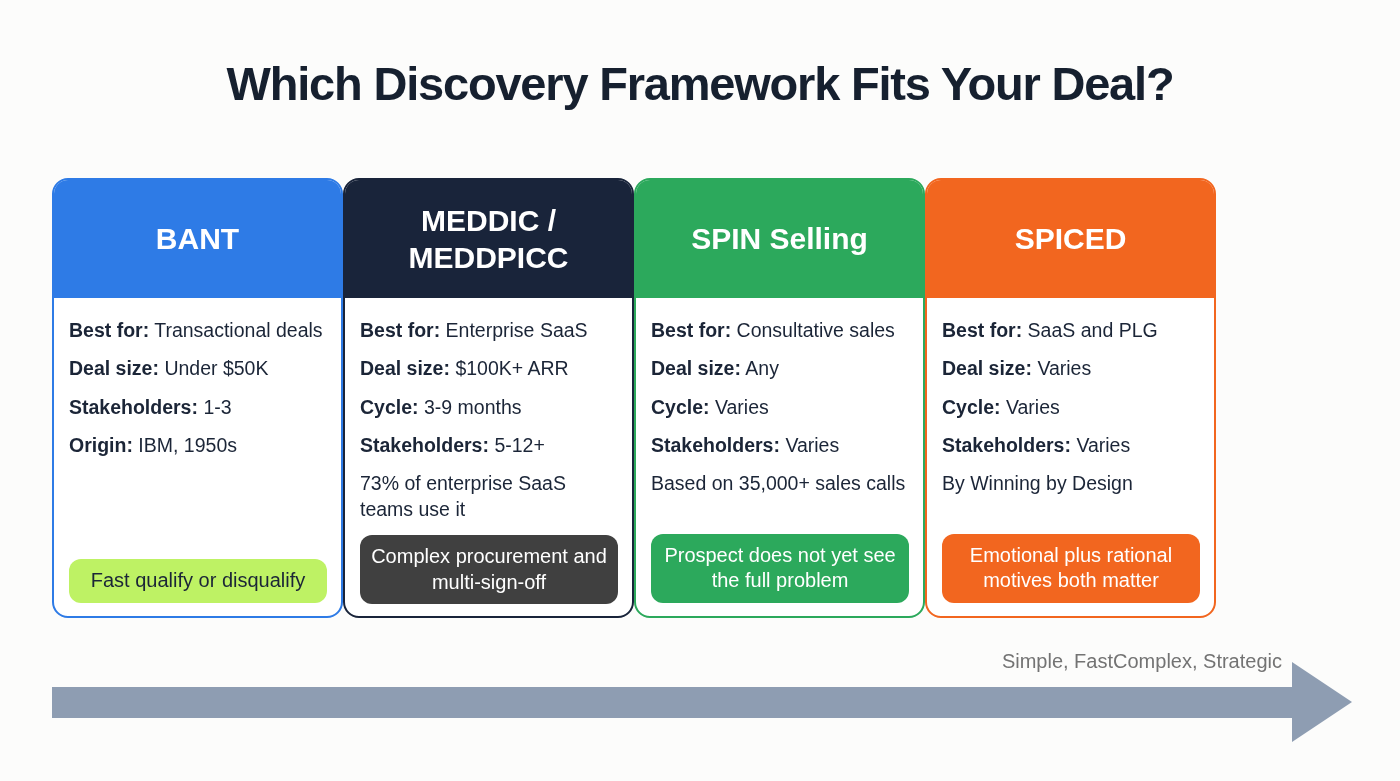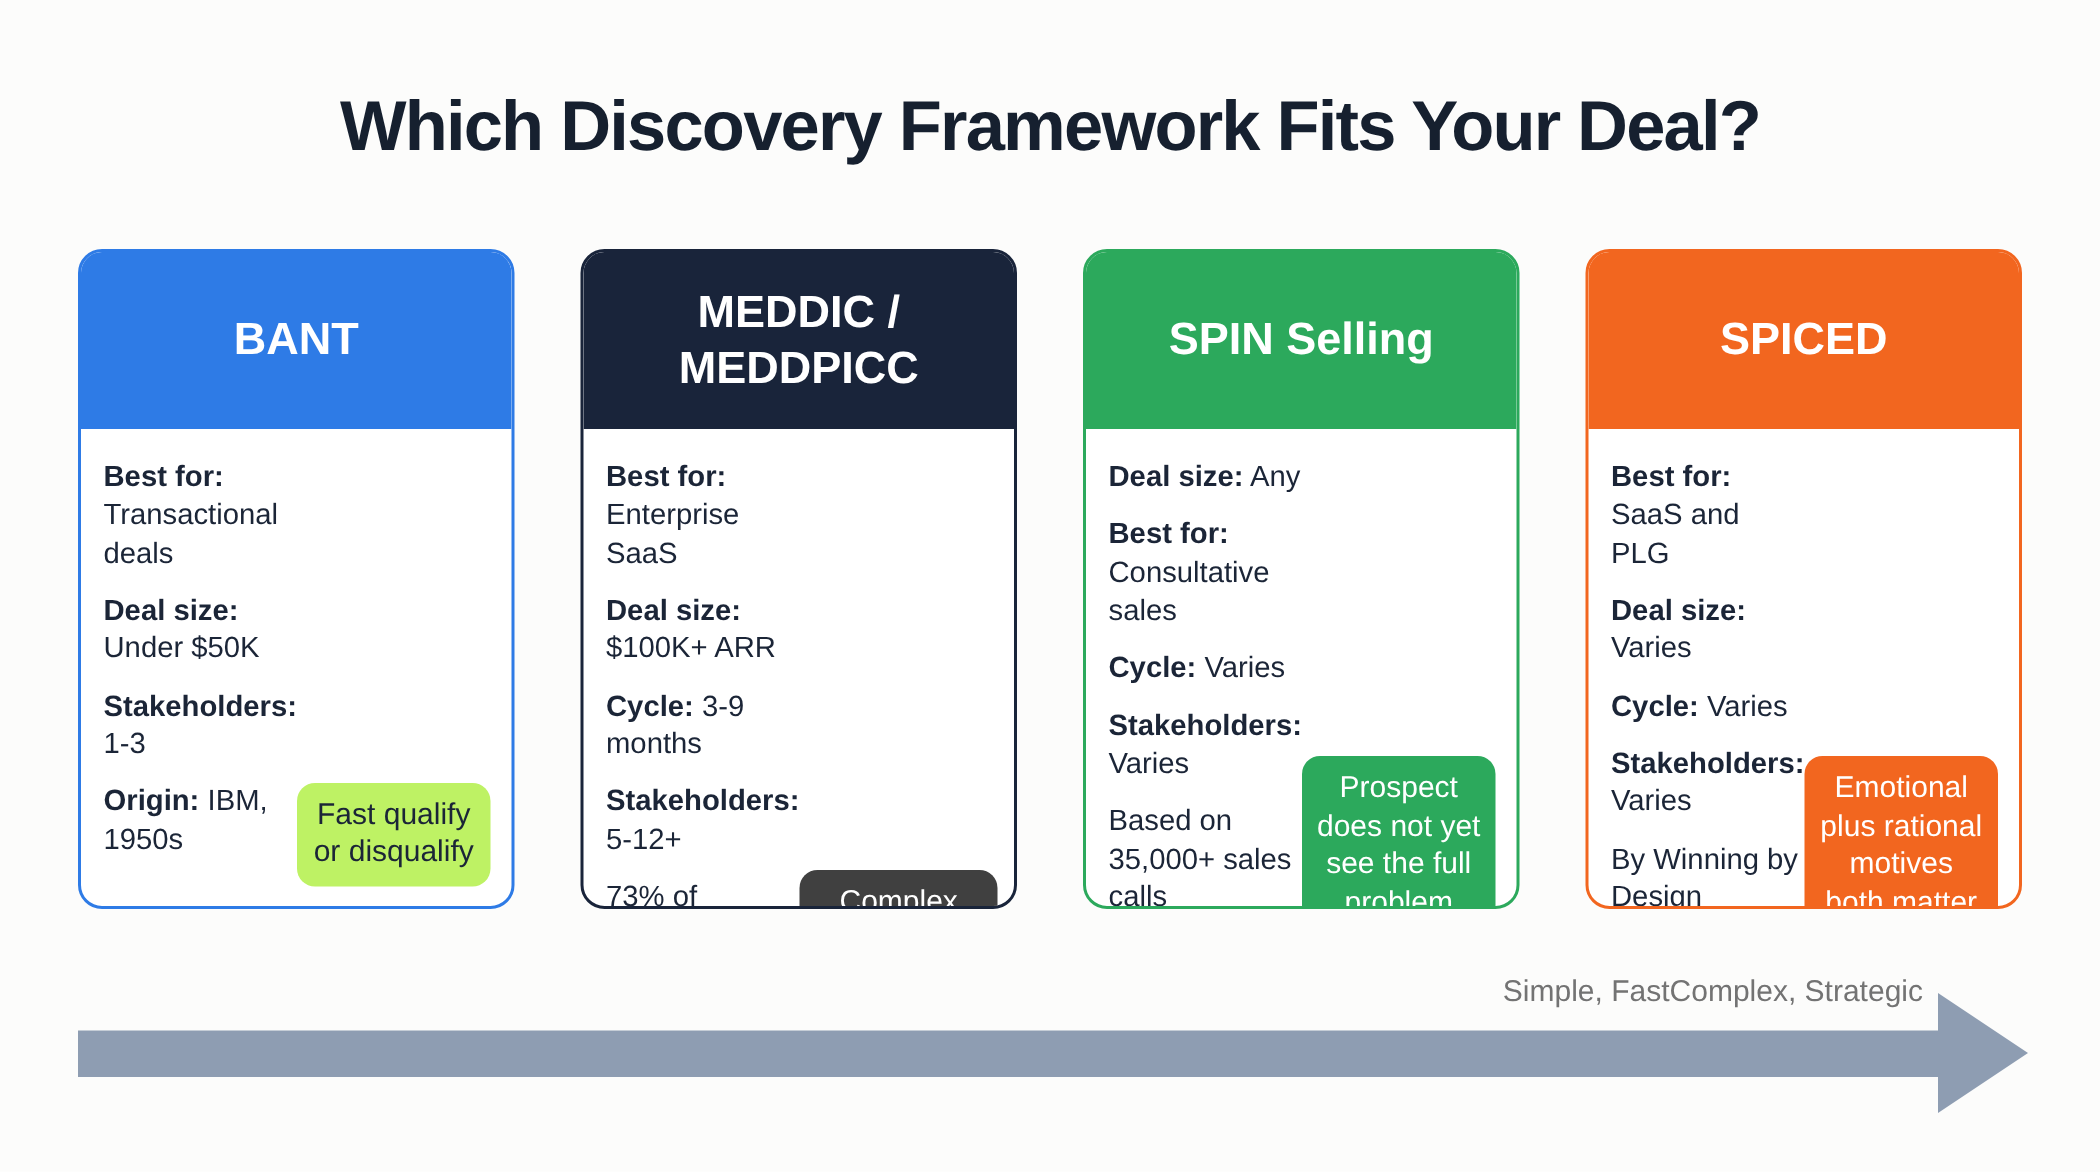--- a/index.html
+++ b/index.html
@@ -12,43 +12,43 @@
     position:relative;width:1400px;height:781px;
     background:#FCFCFB;overflow:hidden;padding-left:12px;
   }
   .title{
     position:absolute;left:0;top:56px;width:1400px;
     text-align:center;
     font-size:47px;font-weight:800;letter-spacing:-1.2px;
     color:#16202F;
   }
   .cards-row{
-    position:absolute;left:52px;top:166px;
-    display:flex;gap:44px;
+    position:absolute;left:52px;top:178px;
+    display:flex;
   }
   .card{
     width:291px;height:440px;
     box-sizing:border-box;
     background:#ffffff;
     border:2.5px solid var(--accent);
     border-radius:16px;
     display:flex;flex-direction:column;
     overflow:hidden;
   }
   .card-header{
     height:118px;flex:0 0 118px;
     background:var(--accent);
     color:#ffffff;
     display:flex;align-items:center;justify-content:center;
     text-align:center;
     font-size:30px;font-weight:800;line-height:1.25;
     padding:0 26px;
   }
   .card-body{
-    flex:1;display:flex;flex-direction:row;
+    flex:1;display:flex;flex-direction:column;
     padding:20px 14px 13px 15px;
   }
   .row{
     font-size:19.5px;line-height:1.3;
     color:#1B2537;
     margin-bottom:13px;
   }
   .row b{font-weight:700;}
   .callout{
     margin-top:auto;
@@ -107,22 +107,22 @@
             <div class="row">73% of enterprise SaaS teams use it</div>
           </div>
       <div class="callout" style="background: #404040; color: rgb(255, 255, 255);">Complex procurement and multi-sign-off</div>
     </div>
   </div>
 
   <div class="card" style="--accent: #2CA95C;">
     <div class="card-header">SPIN Selling</div>
     <div class="card-body">
       <div class="rows">
+            <div class="row"><b>Best for:</b> Consultative sales</div>
             <div class="row"><b>Deal size:</b> Any</div>
-            <div class="row"><b>Best for:</b> Consultative sales</div>
             <div class="row"><b>Cycle:</b> Varies</div>
             <div class="row"><b>Stakeholders:</b> Varies</div>
             <div class="row">Based on 35,000+ sales calls</div>
           </div>
       <div class="callout" style="background: rgb(44, 169, 92); color: rgb(255, 255, 255);">Prospect does not yet see the full problem</div>
     </div>
   </div>
 
   <div class="card" style="--accent: #F2661F;">
     <div class="card-header">SPICED</div>

